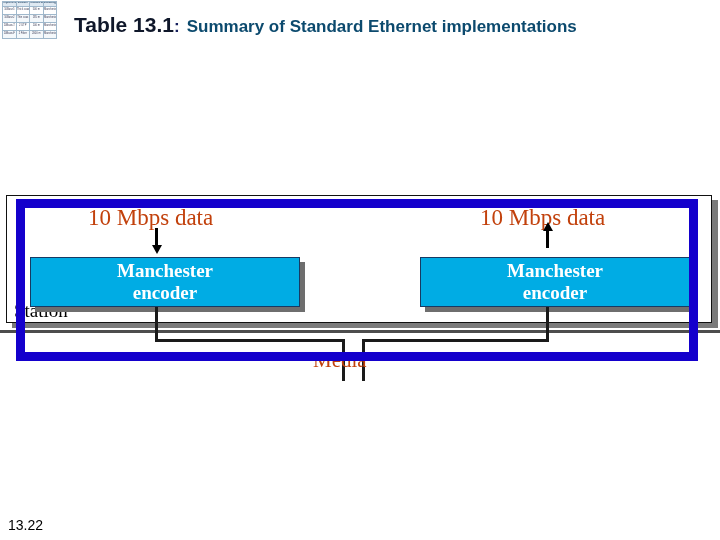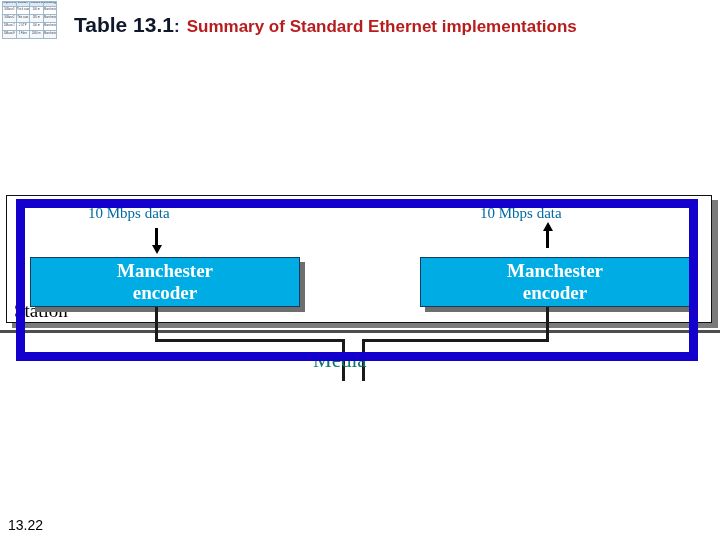--- a/index.html
+++ b/index.html
@@ -59,21 +59,21 @@
     letter-spacing: 0px;
   }
   .title-colon {
     font-size: 17px;
     font-weight: bold;
     color: #16205e;
   }
   .title-sub {
     font-size: 17px;
     font-weight: bold;
-    color: #b91c1c;
+    color: #0c4a6e;
     margin-left: 7px;
   }
 
   
   #figure-stage {
     position: absolute;
     left: 0px;
     top: 190px;
     width: 720px;
     height: 190px;
@@ -120,30 +120,30 @@
     white-space: nowrap;
   }
 
   
   #media-label {
     position: absolute;
     left: 313px;
     top: 158px;
     font-family: "Liberation Serif", serif;
     font-size: 21px;
-    color: #0f766e;
+    color: #c2410c;
     white-space: nowrap;
   }
 
   
   .rate-label {
     position: absolute;
     font-family: "Liberation Serif", serif;
-    font-size: 15px;
-    color: #0369a1;
+    font-size: 23px;
+    color: #c2410c;
     white-space: nowrap;
   }
   #rate-label-left  { left: 88px;  top: 15px; }
   #rate-label-right { left: 480px; top: 15px; }
 
   
   .v-arrow {
     position: absolute;
     width: 3px;
     background: #000000;

